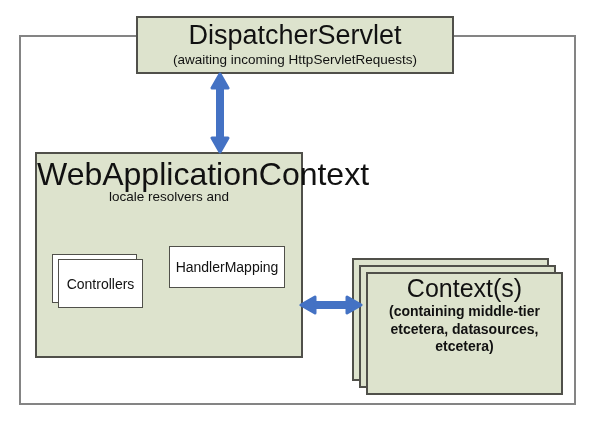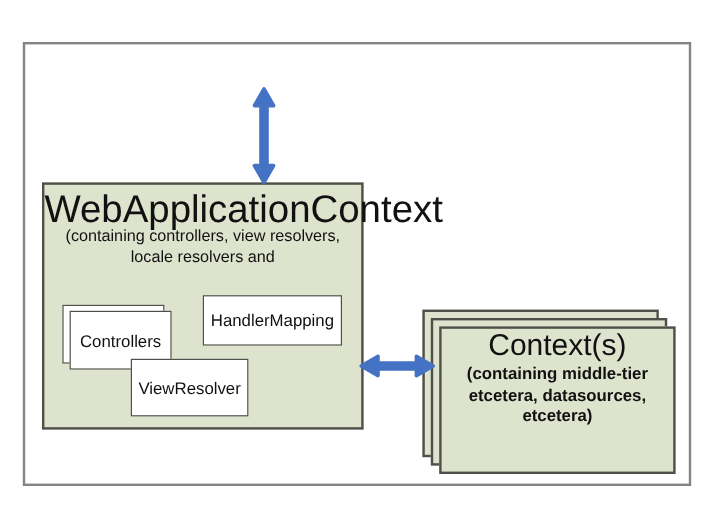--- a/index.html
+++ b/index.html
@@ -94,35 +94,35 @@
   .v-arrow { left: 206px; top: 72px; width: 28px; height: 82px; }
   .h-arrow { left: 299px; top: 294px; width: 64px; height: 22px; }
 </style>
 </head>
 <body>
 
 <div class="canvas">
 
   <div class="outer-frame"></div>
 
+  <div class="green-box dispatcher-box">
+    <div class="dispatcher-title">DispatcherServlet</div>
+    <div class="small-text">(awaiting incoming HttpServletRequests)</div>
+  </div>
 
   <div class="green-box wac-box">
     <div class="wac-title">WebApplicationContext</div>
-    <div class="small-text">(containing controllers, view resolvers,</div>
     <div class="small-text">locale resolvers and</div>
 
     <div class="white-box controllers-back"></div>
     <div class="white-box controllers-front">
       <span>Controllers</span>
     </div>
     <div class="white-box handler-mapping">
       <span>HandlerMapping</span>
-    </div>
-    <div class="white-box view-resolver">
-      <span>ViewResolver</span>
     </div>
   </div>
 
   <div class="green-box stack-back"></div>
   <div class="green-box stack-middle"></div>
   <div class="green-box stack-front">
     <div class="stack-title">Context(s)</div>
     <div class="stack-sub">(containing middle-tier</div>
     <div class="stack-sub">etcetera, datasources,</div>
     <div class="stack-sub">etcetera)</div>

